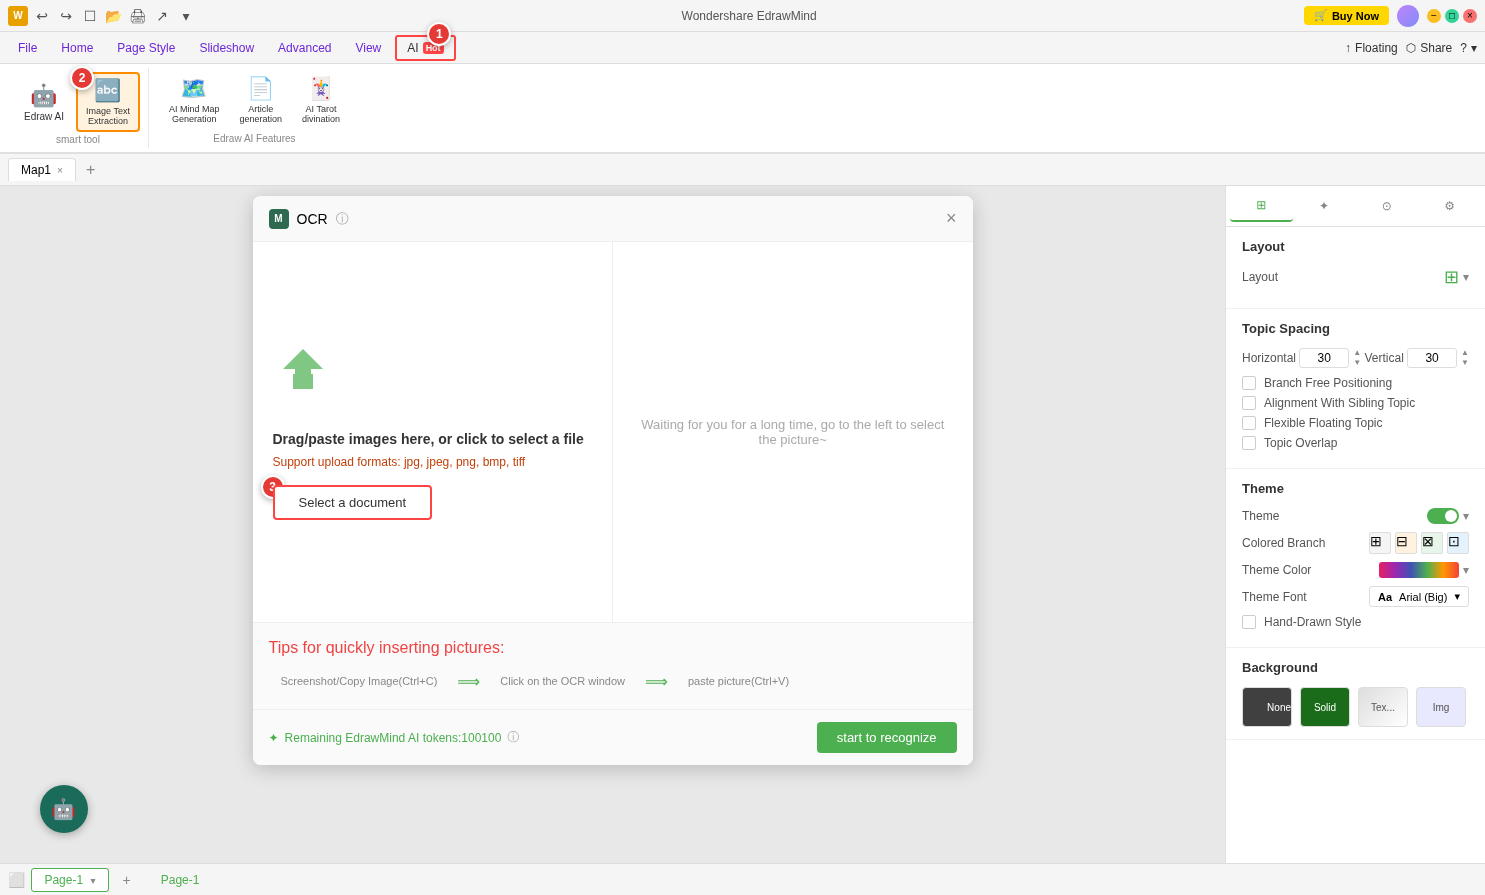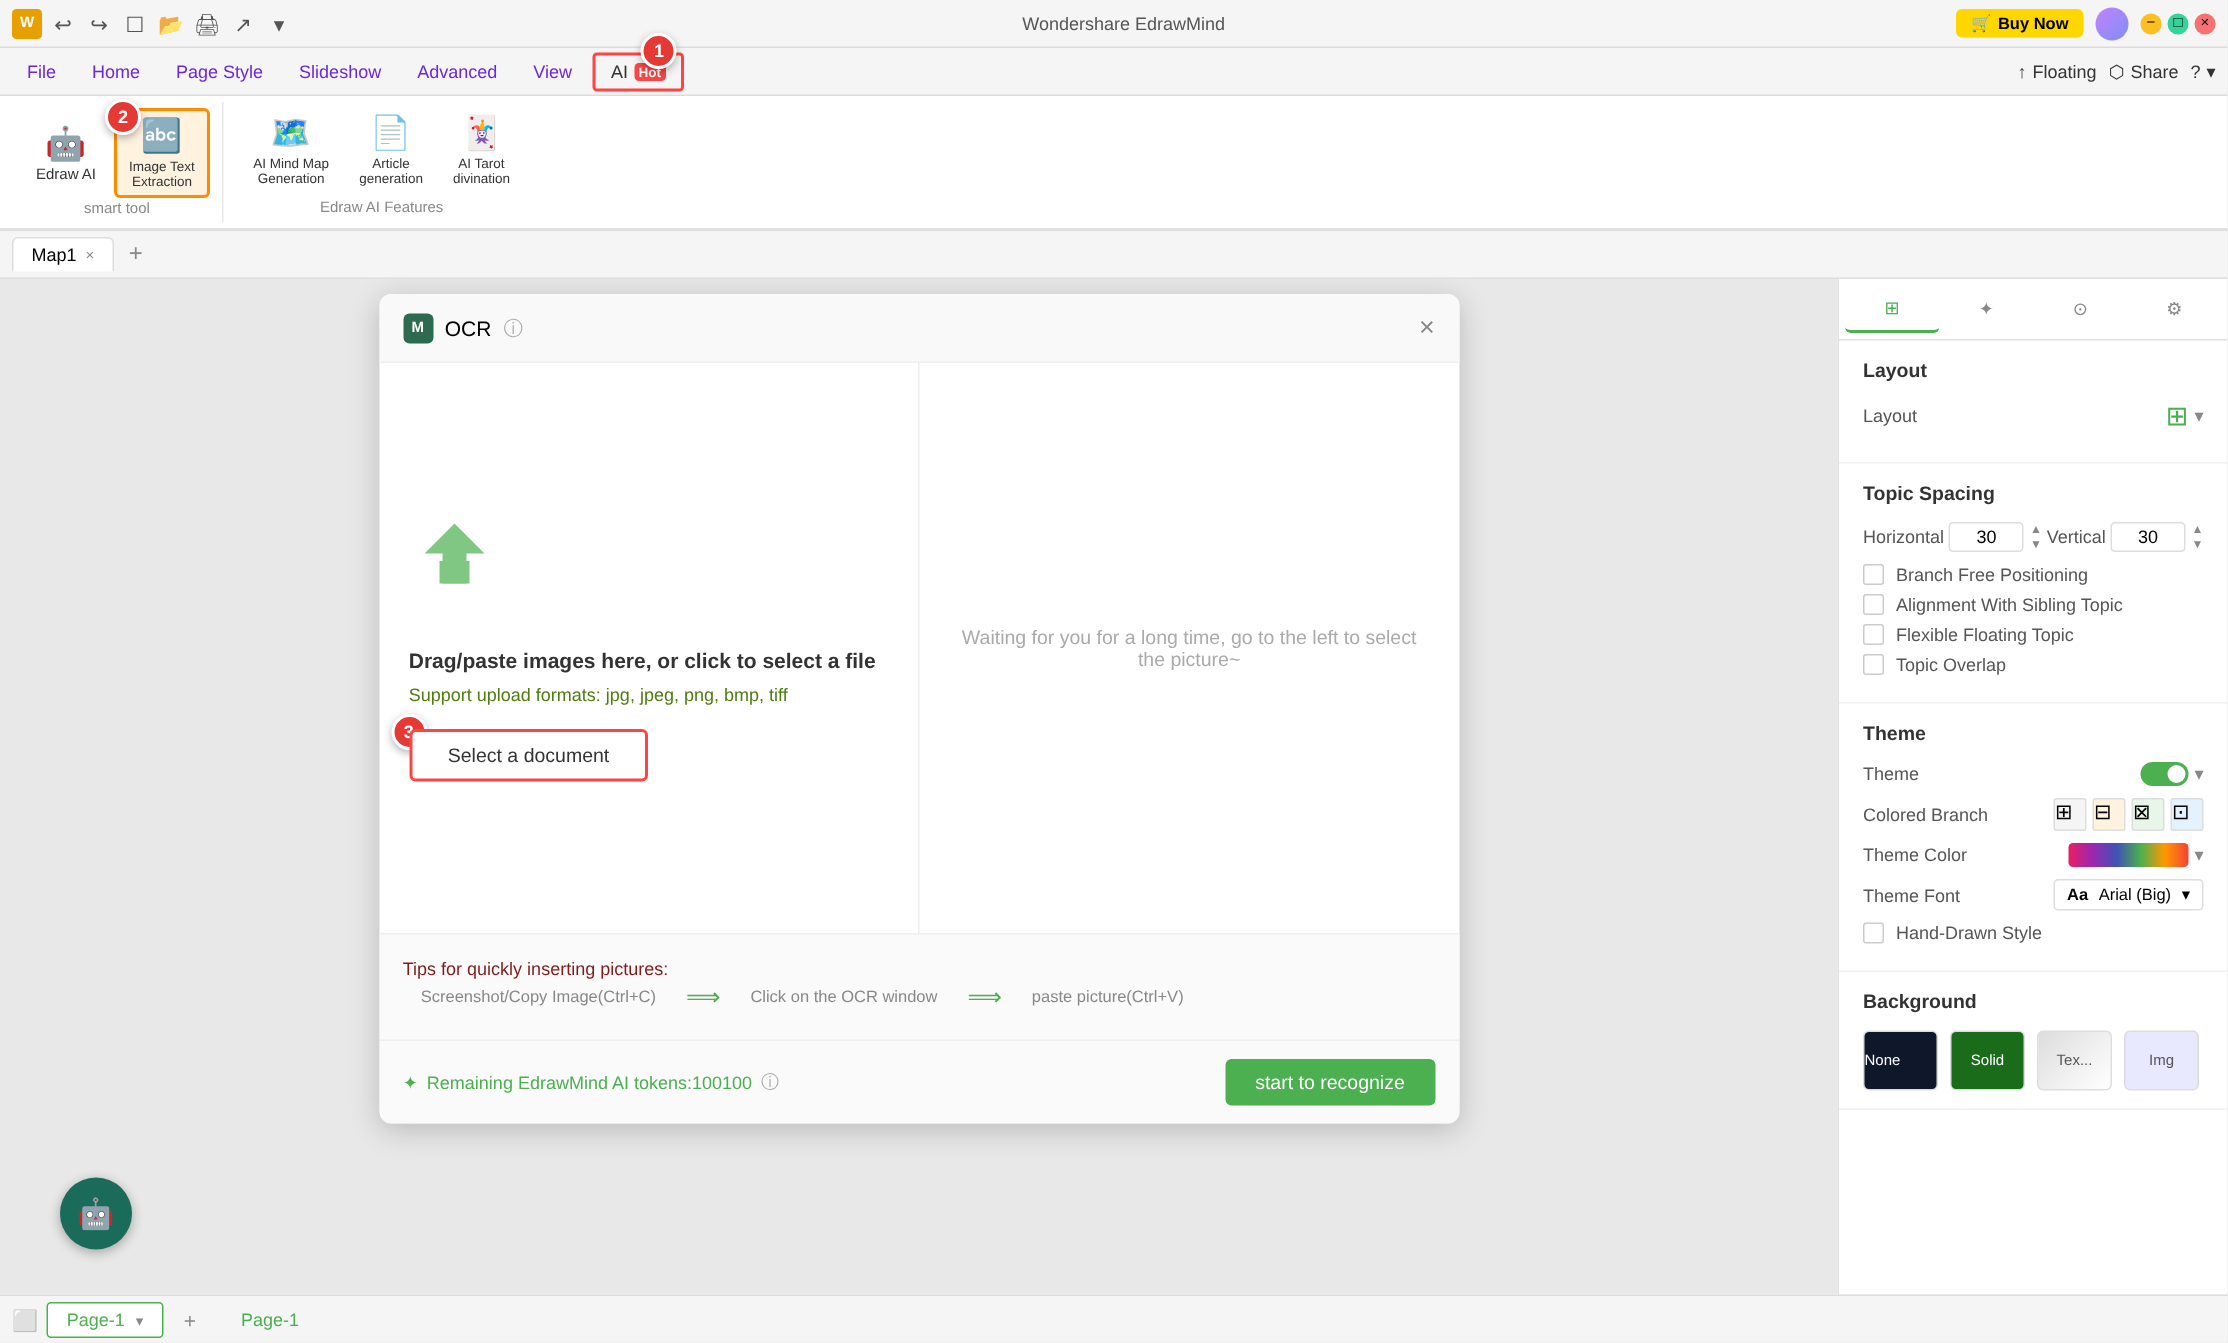--- a/index.html
+++ b/index.html
@@ -151,34 +151,34 @@
     .ocr-title { display: flex; align-items: center; gap: 8px; font-size: 14px; font-weight: 500; }
     .ocr-logo { width: 20px; height: 20px; background: #2d6a4f; border-radius: 4px; display: flex; align-items: center; justify-content: center; color: white; font-size: 10px; font-weight: bold; }
     .ocr-close { cursor: pointer; font-size: 18px; color: #888; }
     .ocr-body { display: flex; min-height: 380px; }
     .ocr-left {
       flex: 1; display: flex; flex-direction: column; justify-content: center;
       padding: 20px; border-right: 1px solid #eee;
     }
     .upload-icon { font-size: 48px; color: #4caf50; margin-bottom: 16px; }
     .upload-title { font-size: 14px; font-weight: bold; margin-bottom: 8px; color: #333; }
-    .upload-subtitle { font-size: 12px; color: #4d7c0f; margin-bottom: 16px; }
+    .upload-subtitle { font-size: 12px; color: #c2410c; margin-bottom: 16px; }
     .select-doc-btn {
       padding: 8px 24px; border: 2px solid #ff4444; background: white;
       color: #333; border-radius: 4px; cursor: pointer; font-size: 13px;
       position: relative;
     }
     .ocr-right {
       flex: 1; display: flex; align-items: center; justify-content: center;
       padding: 20px; color: #aaa; text-align: center; font-size: 13px;
     }
     .ocr-tips {
       padding: 16px; background: #fafafa; border-top: 1px solid #eee;
     }
-    .ocr-tips-title { font-size: 12px; color: #7f1d1d; }
+    .ocr-tips-title { font-size: 16px; color: #ef4444; margin-bottom: 12px; }
     .tips-flow { display: flex; align-items: center; gap: 8px; }
     .tip-box { text-align: center; font-size: 11px; color: #888; padding: 6px 12px; }
     .tip-arrow { color: #4caf50; font-size: 16px; }
     .ocr-footer {
       display: flex; align-items: center; justify-content: space-between;
       padding: 12px 16px; border-top: 1px solid #eee; background: #fafafa;
     }
     .tokens-info { display: flex; align-items: center; gap: 6px; font-size: 12px; color: #4caf50; }
     .start-btn { background: #4caf50; color: white; border: none; border-radius: 4px; padding: 8px 20px; cursor: pointer; font-size: 13px; }
 
@@ -544,21 +544,21 @@
       </div>
       <div class="checkbox-row">
         <div class="checkbox"></div>
         <span class="panel-label">Hand-Drawn Style</span>
       </div>
     </div>
 
     <div class="panel-section">
       <div class="panel-section-title">Background</div>
       <div style="display:flex;gap:8px;">
-        <div style="width:50px;height:40px;border:1px solid #ddd;border-radius:4px;background:#0f172a;display:flex;align-items:center;justify-content:flex-start;cursor:pointer;">
+        <div style="width:50px;height:40px;border:1px solid #ddd;border-radius:4px;background:#404040;display:flex;align-items:center;justify-content:flex-end;cursor:pointer;">
           <span style="color:white;font-size:10px;">None</span>
         </div>
         <div style="width:50px;height:40px;border:1px solid #ddd;border-radius:4px;background:#1a6b1a;display:flex;align-items:center;justify-content:center;cursor:pointer;">
           <span style="color:white;font-size:10px;">Solid</span>
         </div>
         <div style="width:50px;height:40px;border:1px solid #ddd;border-radius:4px;background:linear-gradient(135deg,#ddd,#fff);display:flex;align-items:center;justify-content:center;cursor:pointer;">
           <span style="color:#555;font-size:10px;">Tex...</span>
         </div>
         <div style="width:50px;height:40px;border:1px solid #ddd;border-radius:4px;background:#e8e8ff;display:flex;align-items:center;justify-content:center;cursor:pointer;">
           <span style="color:#555;font-size:10px;">Img</span>

